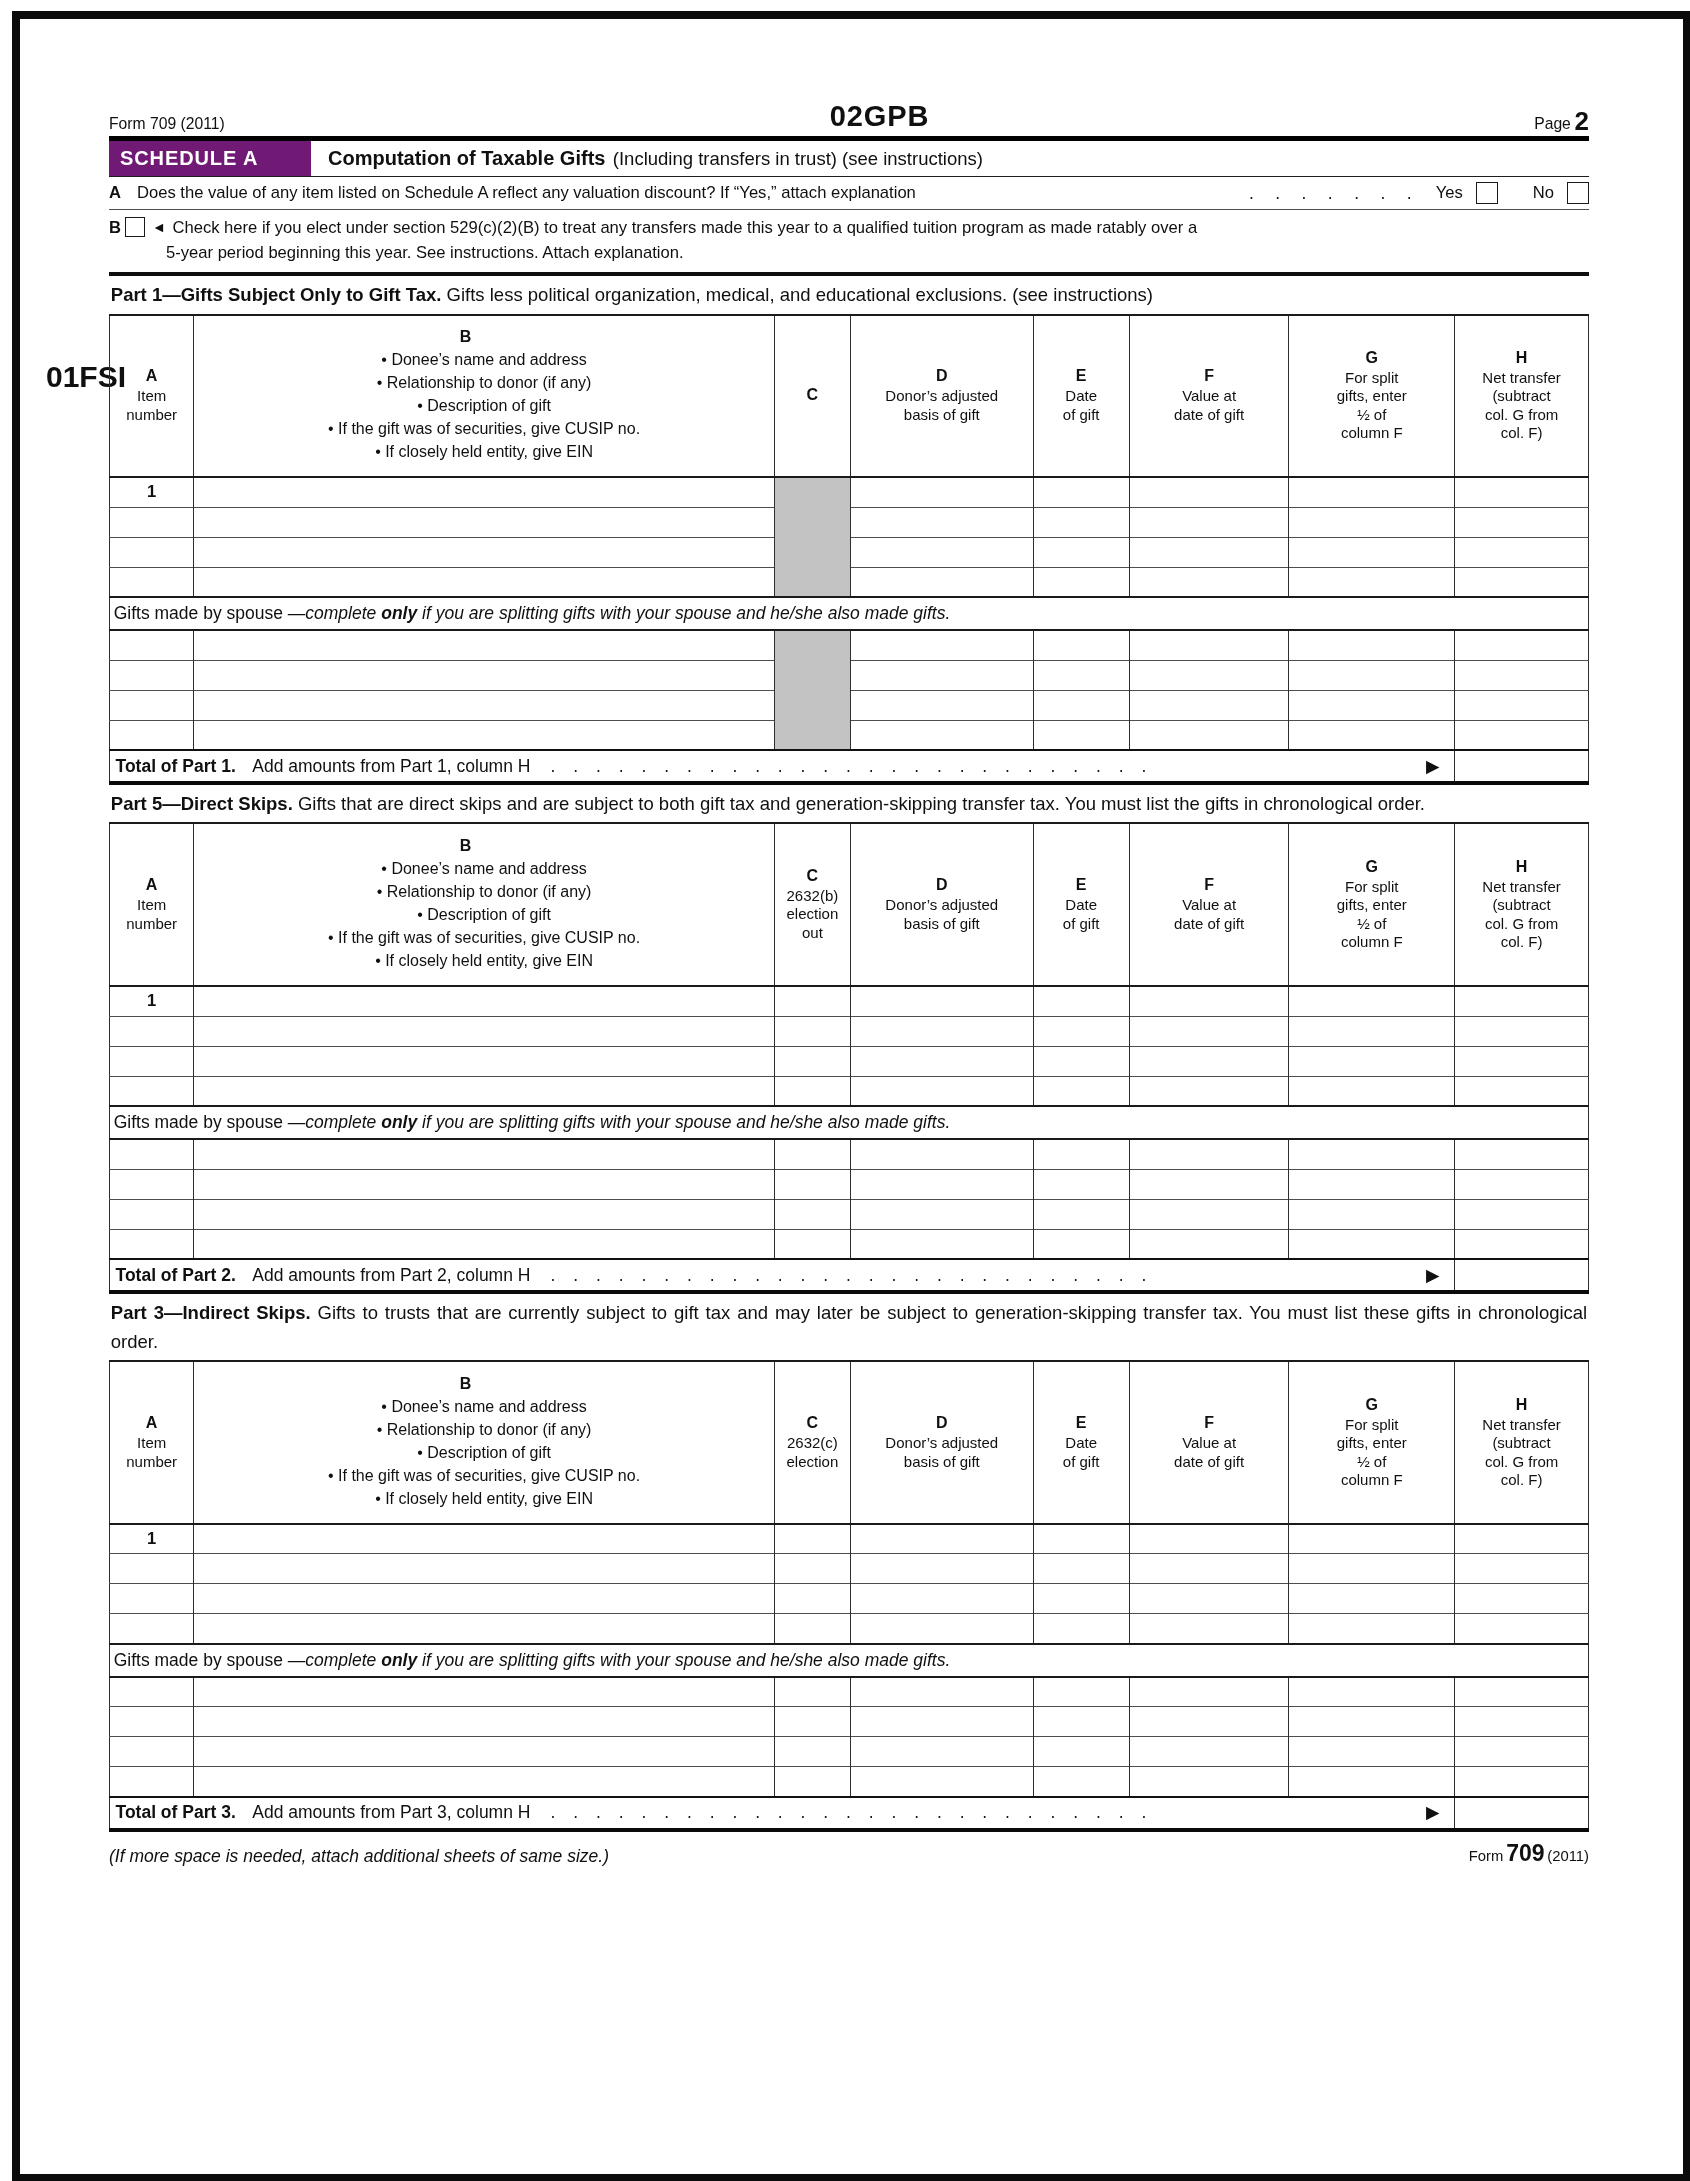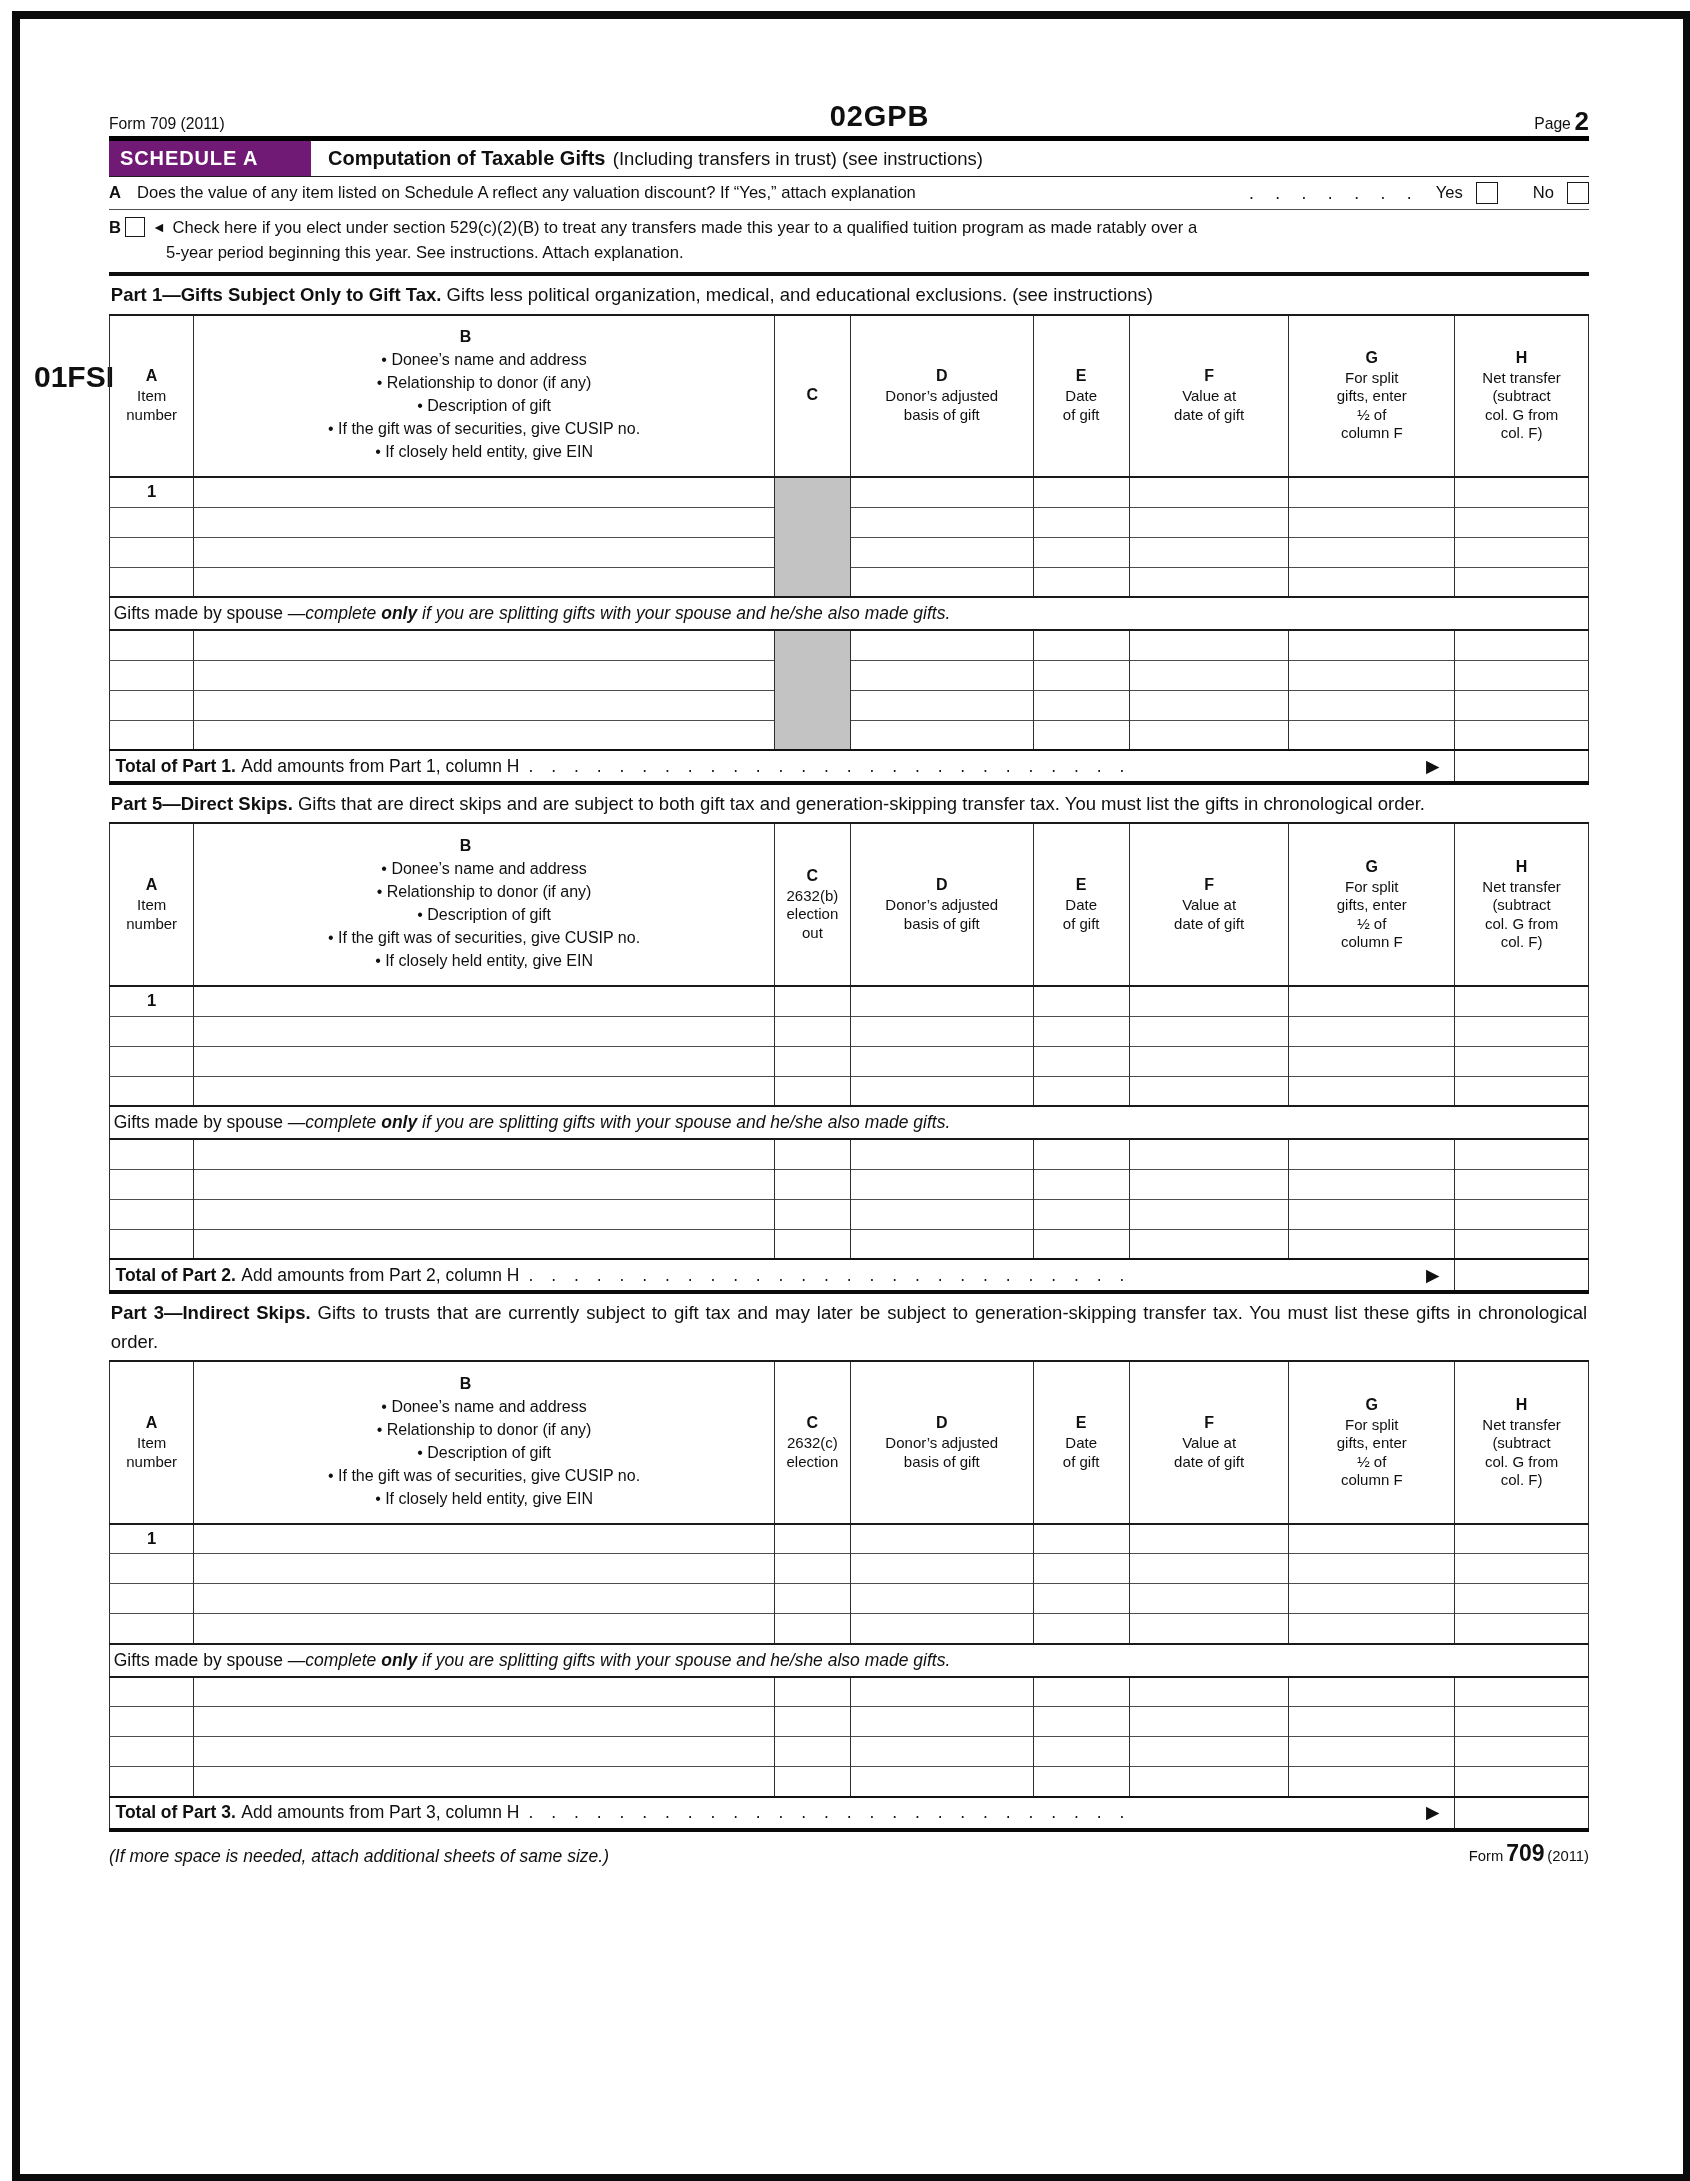--- a/index.html
+++ b/index.html
@@ -64,33 +64,33 @@
   td.item{text-align:center;font-weight:700;font-size:16.6px;}
   table.part1 td.csh{background:#c3c3c3;border-top:1.8px solid #c3c3c3;}
 
   tr.spouse td{height:33px;border-top:2.8px solid #1a1a1a;border-bottom:2.8px solid #1a1a1a;
                font-size:17.5px;padding-left:3.7px;}
   .sp-it{font-style:italic;}
   .sp-bi{font-style:italic;font-weight:700;}
 
   tr.total td{height:33px;border-top:2.8px solid #111;border-bottom:4.6px solid #0a0a0a;}
   td.total-cell{padding-left:3.7px;}
-  .total-flex{display:flex;align-items:flex-end;font-size:17.5px;}
+  .total-flex{display:flex;align-items:flex-end;font-size:17.5px;gap:11px;}
   .tb{font-weight:700;margin-right:5.5px;white-space:nowrap;}
   .trest{white-space:nowrap;}
   .total-flex .dots{flex:1 1 auto;margin:0 9.2px;word-spacing:13px;}
   .arr{font-size:17.5px;margin-right:9.2px;}
 
   
   .footer-row{display:flex;align-items:flex-end;margin-top:8.3px;}
   .footer-note{font-style:italic;font-size:17.5px;flex:1;}
   .footer-form{font-size:14.8px;}
   .footer-form .num{font-size:23px;font-weight:700;margin:0 2.8px;}
 
-  .margin-code{position:absolute;left:34px;top:360px;font-size:30px;font-weight:700;}
+  .margin-code{position:absolute;left:46px;top:360px;font-size:30px;font-weight:700;}
 </style>
 </head>
 <body>
 
 <div class="page">
   <div class="frame"></div>
   <div class="margin-code">01FSI</div>
 
   <div class="content">
 

